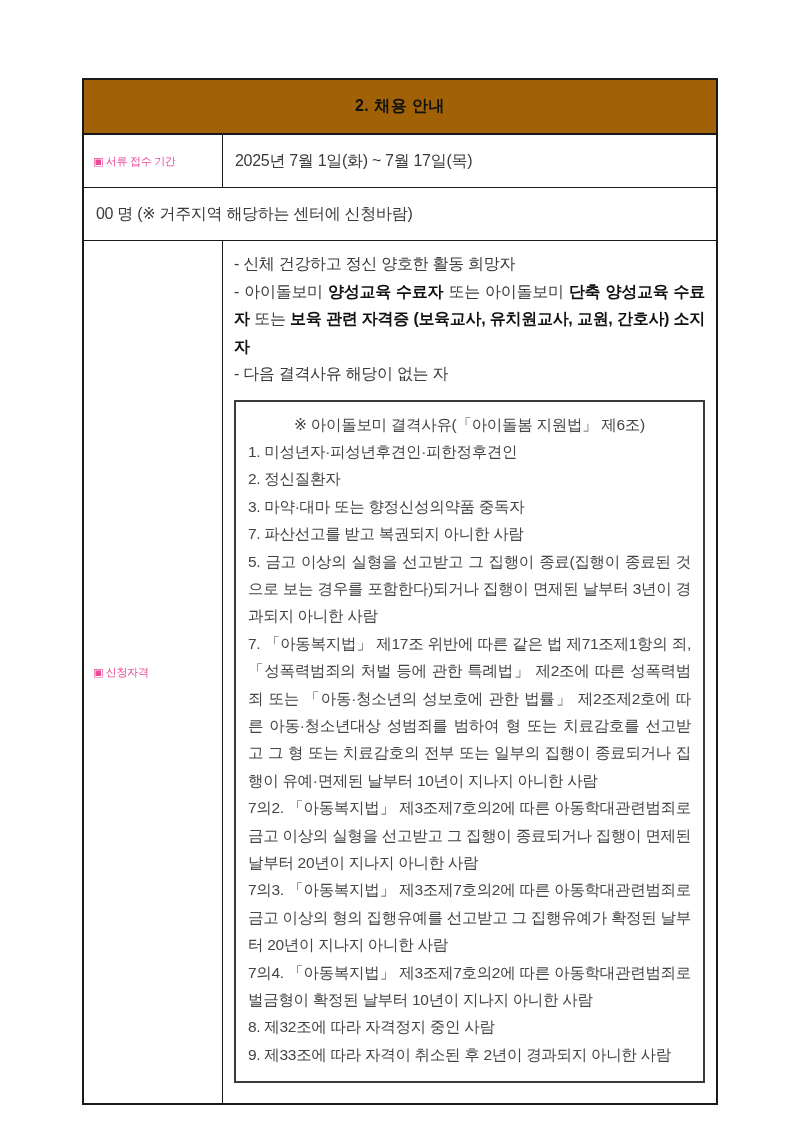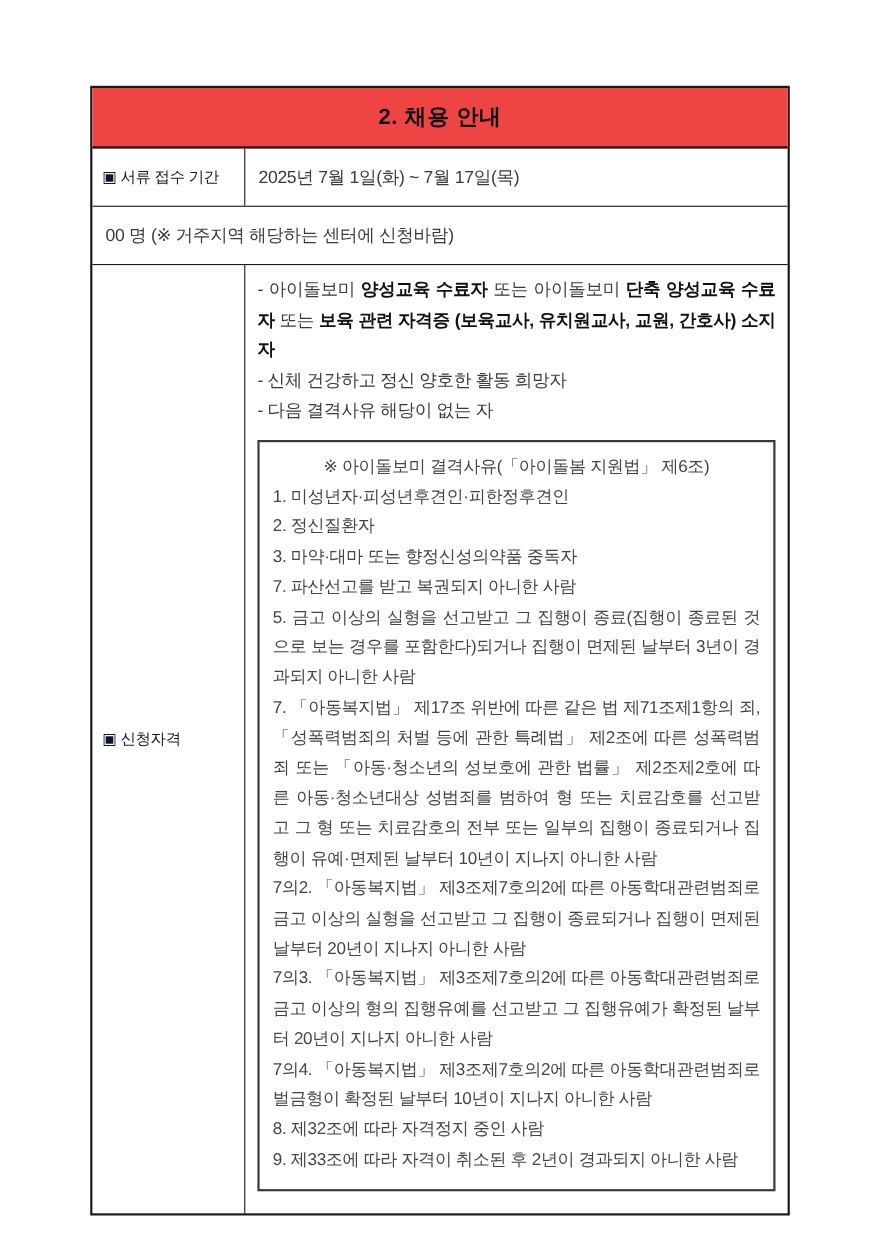--- a/index.html
+++ b/index.html
@@ -16,45 +16,45 @@
     overflow: hidden;
   }
   .doc-table {
     position: absolute;
     left: 82px; top: 78px;
     width: 636px;
     border: 2px solid #1a1a1a;
     background: #ffffff;
   }
   .title-row {
-    background: #ef4444;
+    background: #a16207;
     border-bottom: 2px solid #1a1a1a;
     height: 55px;
     display: flex;
     align-items: center;
     justify-content: center;
-    font-size: 20px;
+    font-size: 16px;
     font-weight: bold;
     color: #111111;
     letter-spacing: 0.5px;
   }
   .t-row {
     display: flex;
     border-bottom: 1.5px solid #1a1a1a;
   }
   .t-row:last-child { border-bottom: none; }
   .label-cell {
     flex: 0 0 139px;
     width: 139px;
     border-right: 1.5px solid #1a1a1a;
     display: flex;
     align-items: center;
     padding-left: 9px;
-    font-size: 14px;
-    color: #0f172a;
+    font-size: 11px;
+    color: #ec4899;
     letter-spacing: -0.3px;
   }
   .value-cell {
     flex: 1;
     display: flex;
     align-items: center;
     padding: 10px 12px;
     font-size: 16px;
     color: #3a3a3a;
     letter-spacing: -0.3px;
@@ -105,23 +105,23 @@
     </div>
 
     <div class="t-row row-short">
       <div class="value-cell">00 명 (※ 거주지역 해당하는 센터에 신청바람)</div>
     </div>
 
     <div class="t-row">
       <div class="label-cell">▣ 신청자격</div>
       <div class="value-cell value-block">
 
+        <p class="bullet">- 신체 건강하고 정신 양호한 활동 희망자</p>
+
         <p class="bullet justified"><span>- 아이돌보미 </span><span class="bold-seg">양성교육 수료자</span><span> 또는 아이돌보미 </span><span class="bold-seg">단축 양성교육 수료자</span><span> 또는 </span><span class="bold-seg">보육 관련 자격증 (보육교사, 유치원교사, 교원, 간호사) 소지자</span></p>
-
-        <p class="bullet">- 신체 건강하고 정신 양호한 활동 희망자</p>
 
         <p class="bullet">- 다음 결격사유 해당이 없는 자</p>
 
         <div class="disq-box">
           <p class="box-line box-heading">※ 아이돌보미 결격사유(「아이돌봄 지원법」 제6조)</p>
           <p class="box-line">1. 미성년자·피성년후견인·피한정후견인</p>
           <p class="box-line">2. 정신질환자</p>
           <p class="box-line">3. 마약·대마 또는 향정신성의약품 중독자</p>
           <p class="box-line">7. 파산선고를 받고 복권되지 아니한 사람</p>
           <p class="box-line">5. 금고 이상의 실형을 선고받고 그 집행이 종료(집행이 종료된 것으로 보는 경우를 포함한다)되거나 집행이 면제된 날부터 3년이 경과되지 아니한 사람</p>

